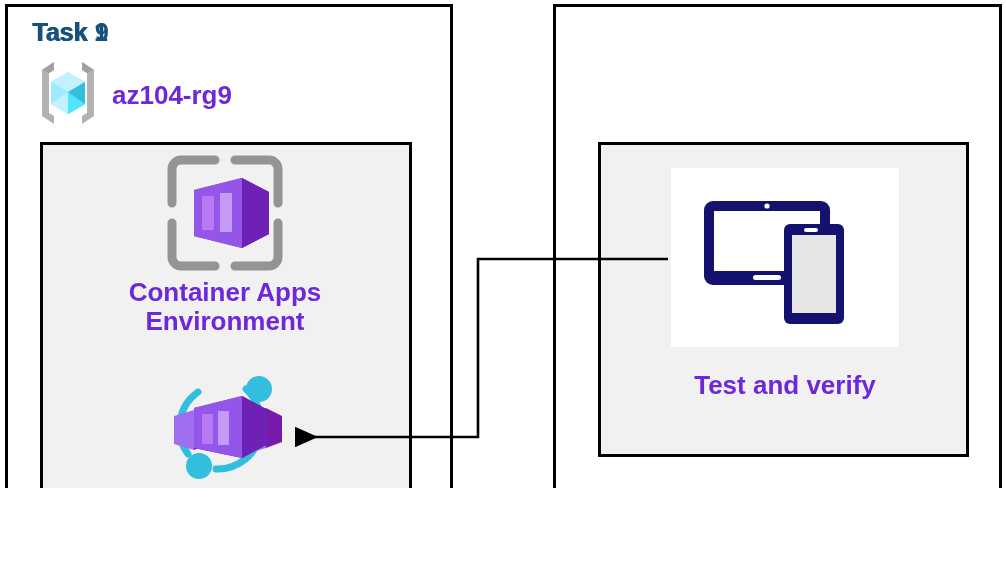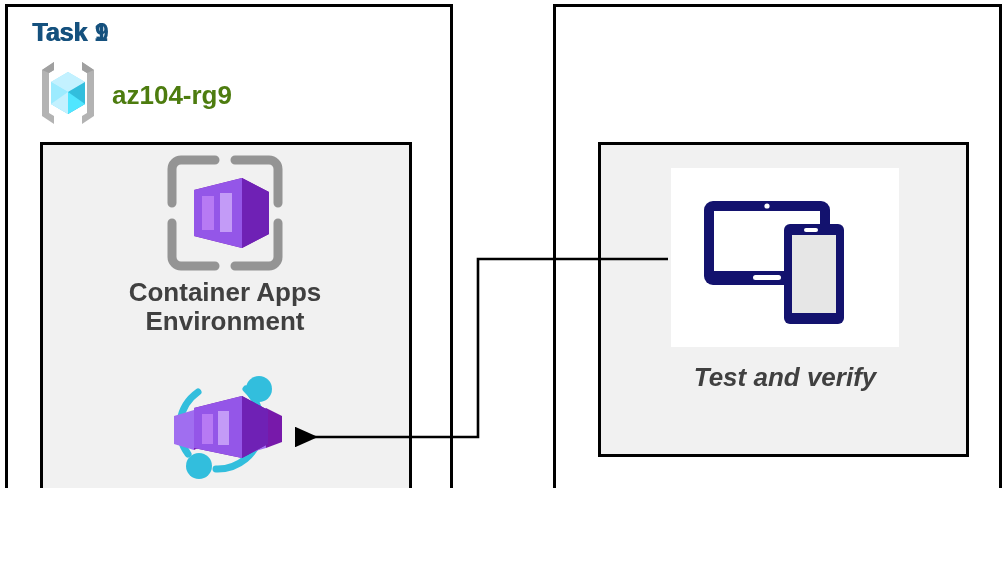--- a/index.html
+++ b/index.html
@@ -45,21 +45,21 @@
     position: absolute;
     left: 36px;
     top: 58px;
     display: flex;
     align-items: center;
     gap: 12px;
   }
   #rg-label {
     font-size: 26px;
     font-weight: bold;
-    color: #4d7c0f;
+    color: #6d28d9;
     white-space: nowrap;
   }
 
   
   .inner-box {
     position: absolute;
     background: #f1f1f1;
     border: 3px solid #000000;
     box-sizing: border-box;
   }
@@ -69,21 +69,21 @@
   
   .node {
     position: absolute;
     display: flex;
     flex-direction: column;
     align-items: center;
   }
   .node-label {
     font-size: 26px;
     font-weight: bold;
-    color: #404040;
+    color: #6d28d9;
     line-height: 1.12;
     text-align: center;
     white-space: pre-line;
   }
 
   #node-cae { left: 70px; top: 152px; width: 310px; }
   #node-ca  { left: 70px; top: 368px; width: 310px; }
 
   #node-test {
     left: 640px;
@@ -91,21 +91,21 @@
     width: 290px;
   }
   #test-icon-box {
     width: 228px;
     height: 179px;
     background: #ffffff;
     display: flex;
     align-items: center;
     justify-content: center;
   }
-  #test-label { margin-top: 16px; font-style: italic; }
+  #test-label { margin-top: 24px; }
 
   
   #connector {
     position: absolute;
     left: 0;
     top: 0;
     width: 1006px;
     height: 584px;
     pointer-events: none;
   }

